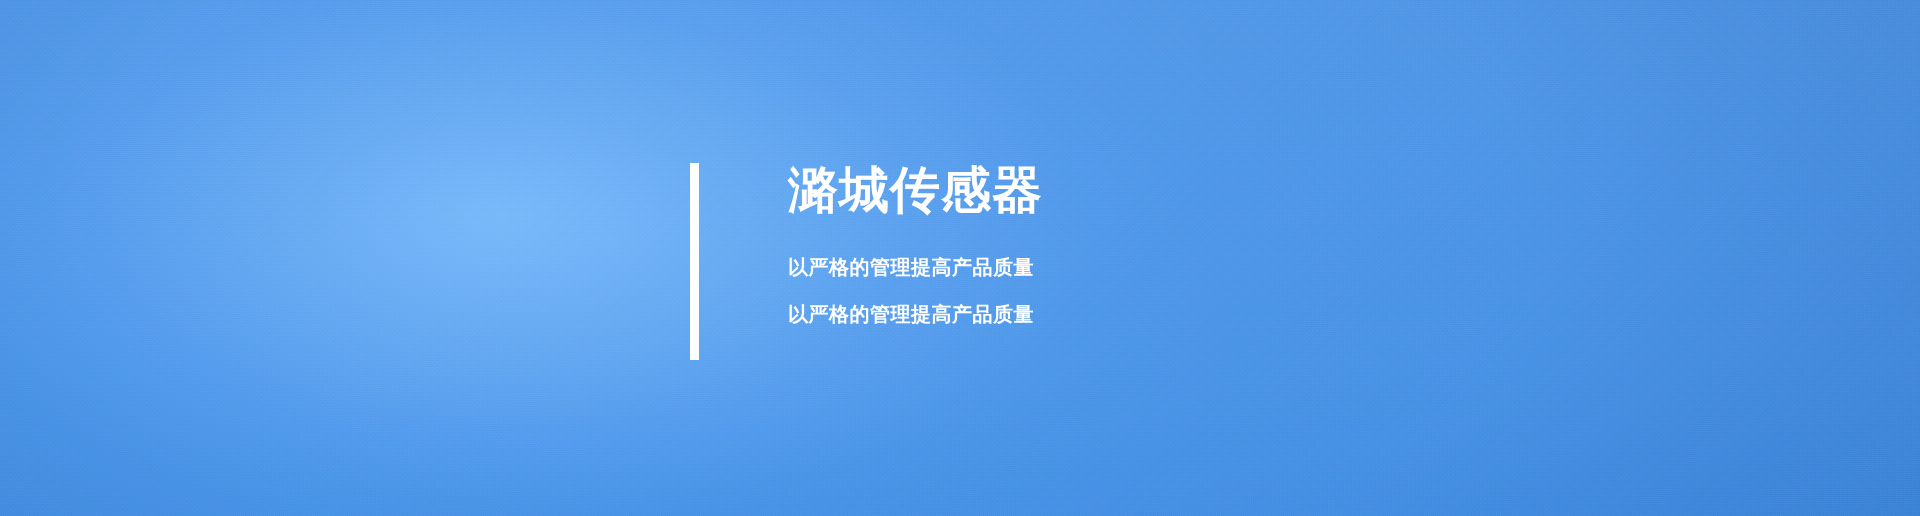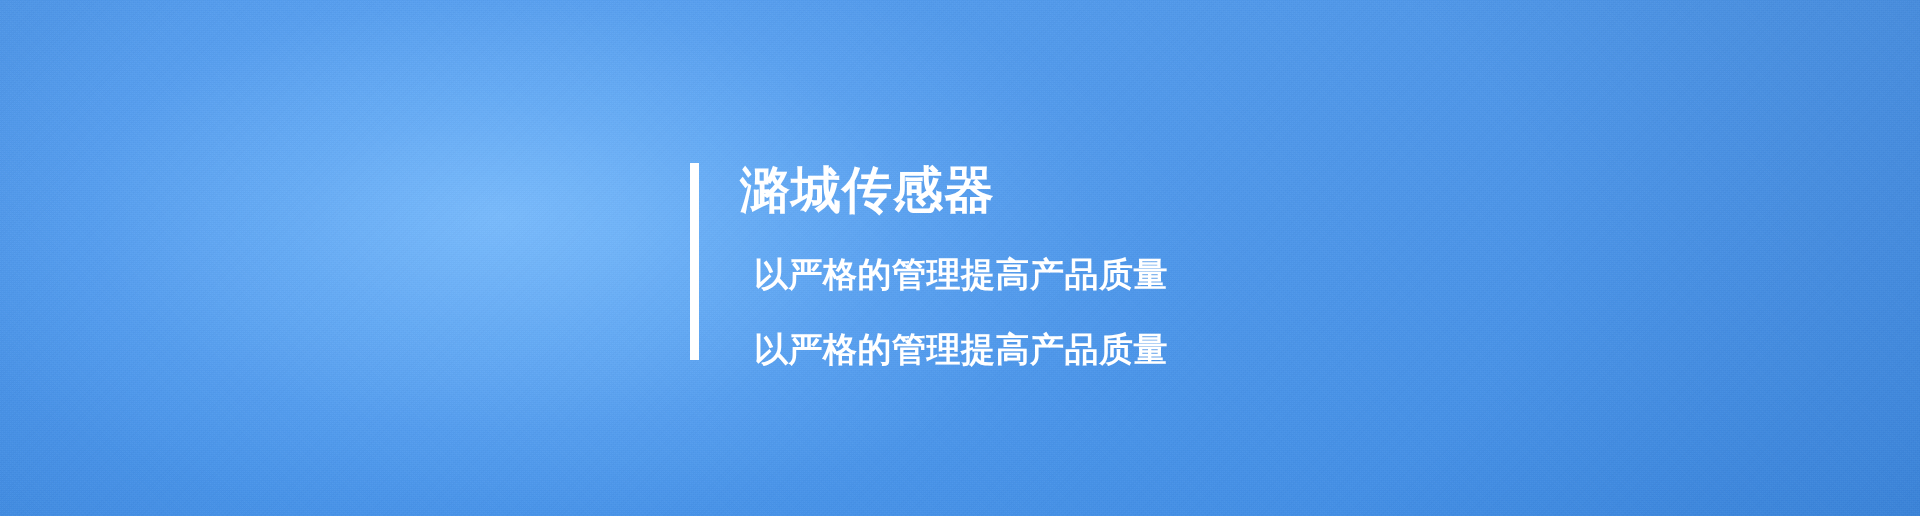--- a/index.html
+++ b/index.html
@@ -100,20 +100,21 @@
         rgba(255,255,255,0.0) 3px);
   }
 
   
   .content {
     position: absolute;
     left: 690px;
     top: 163px;
     display: flex;
     align-items: flex-start;
+    gap: 48px;
   }
 
   .accent-bar {
     width: 9px;
     height: 197px;
     background: #ffffff;
     flex: 0 0 auto;
     margin-right: 41px;
   }
 
@@ -129,25 +130,25 @@
     font-weight: bold;
     line-height: 1;
     letter-spacing: 1px;
     margin: 0;
     padding-top: 2px;
     white-space: nowrap;
   }
 
   .tagline {
     color: #ffffff;
-    font-size: 34px;
+    font-size: 20px;
     font-weight: bold;
     line-height: 1;
     letter-spacing: 0.5px;
-    margin: 14px;
+    margin: 0;
     white-space: nowrap;
   }
 
   .tagline-1 { margin-top: 42px; }
   .tagline-2 { margin-top: 27px; }
 </style>
 </head>
 <body>
 
 <div class="banner">

